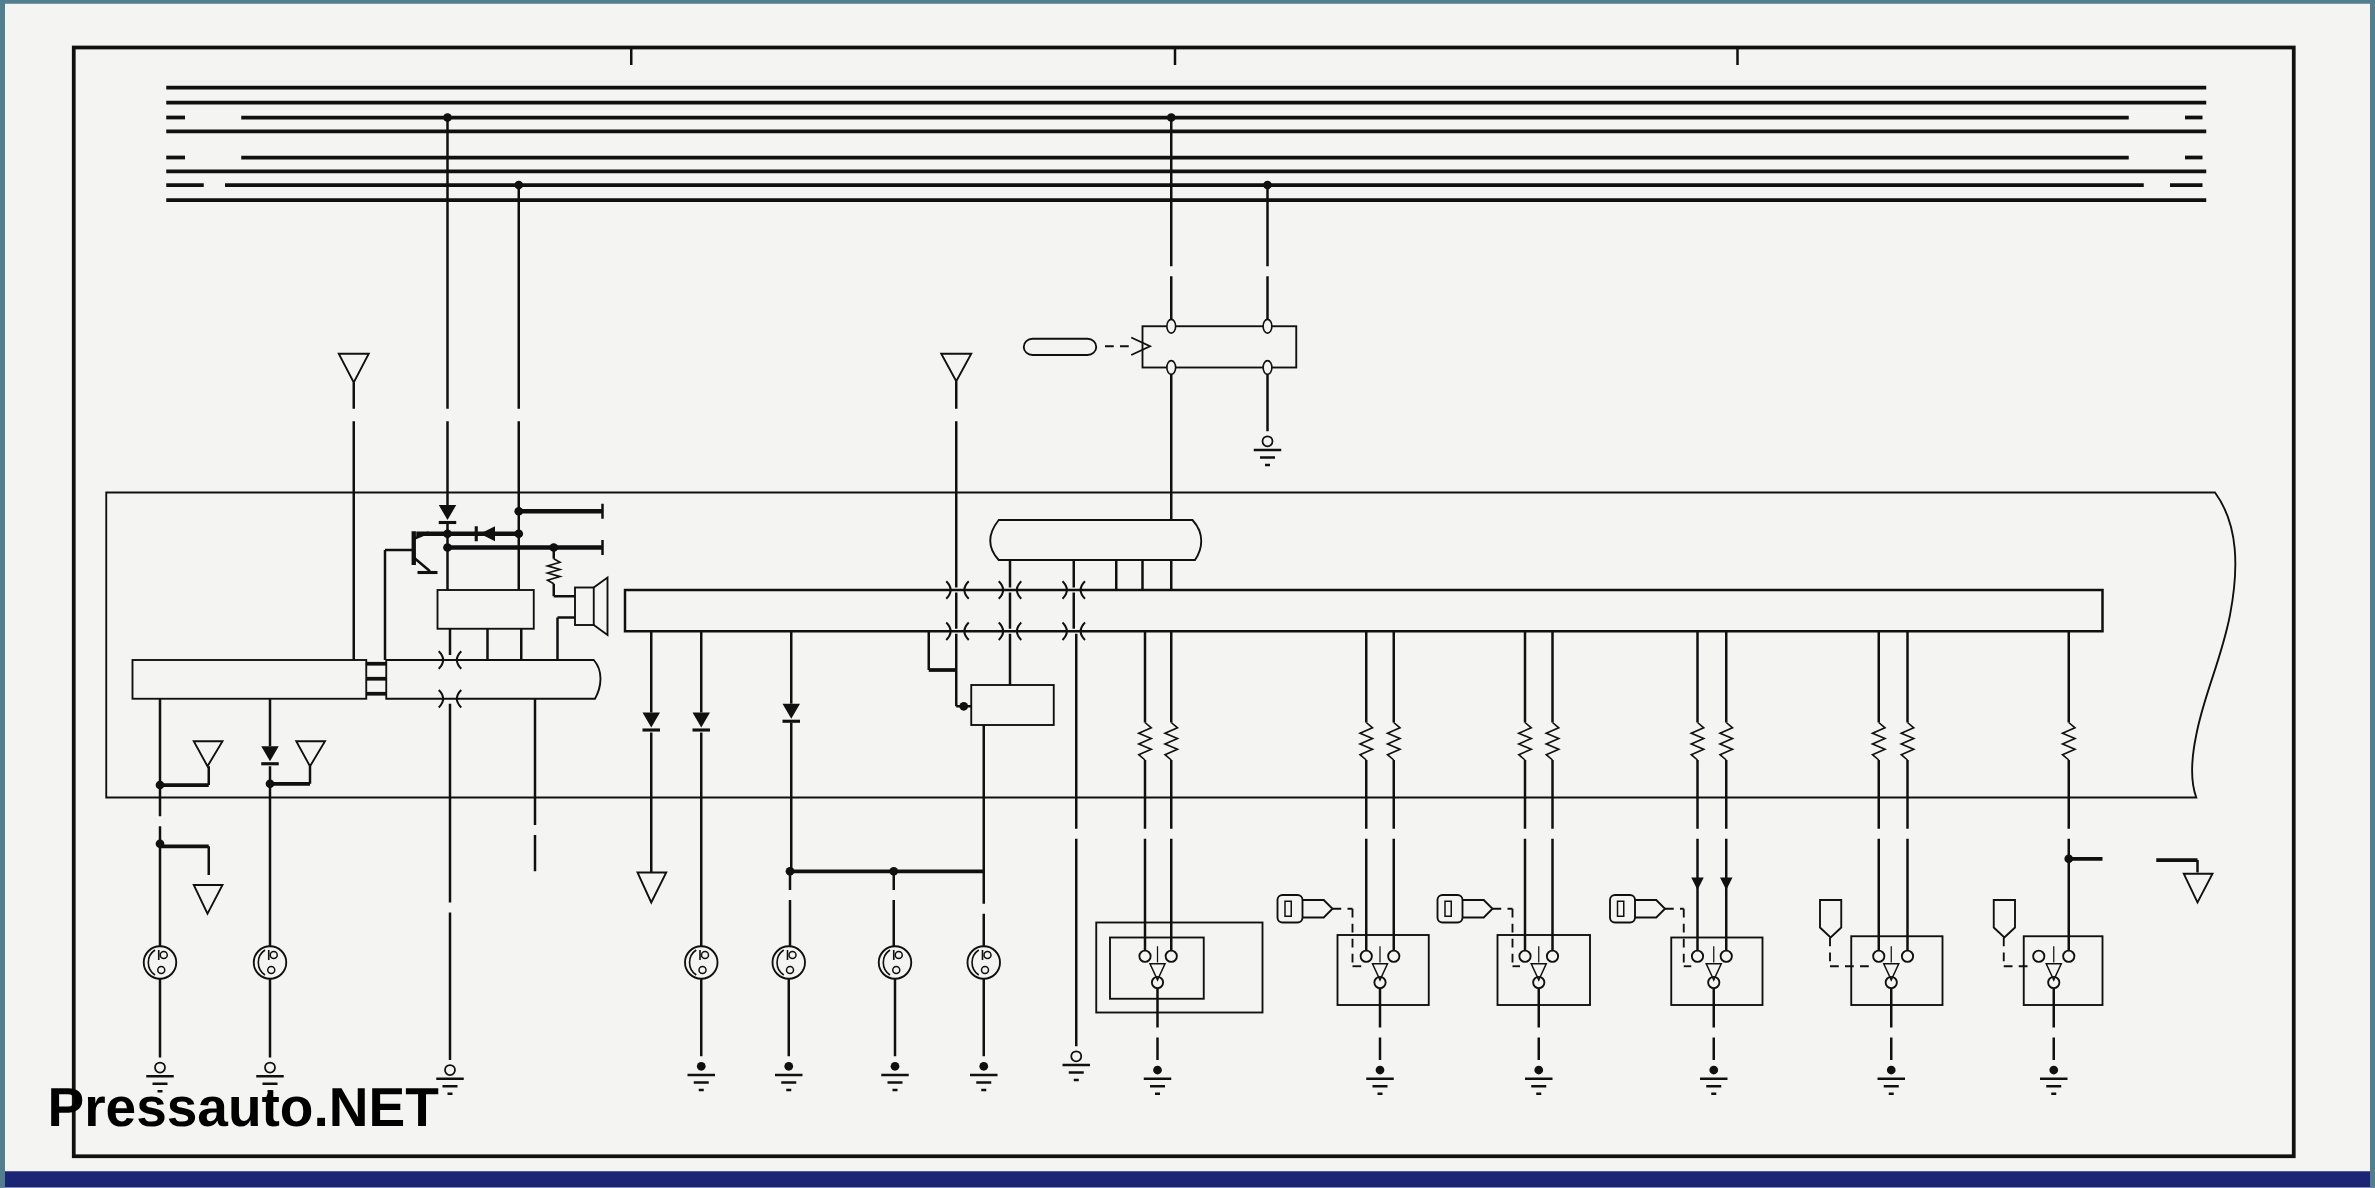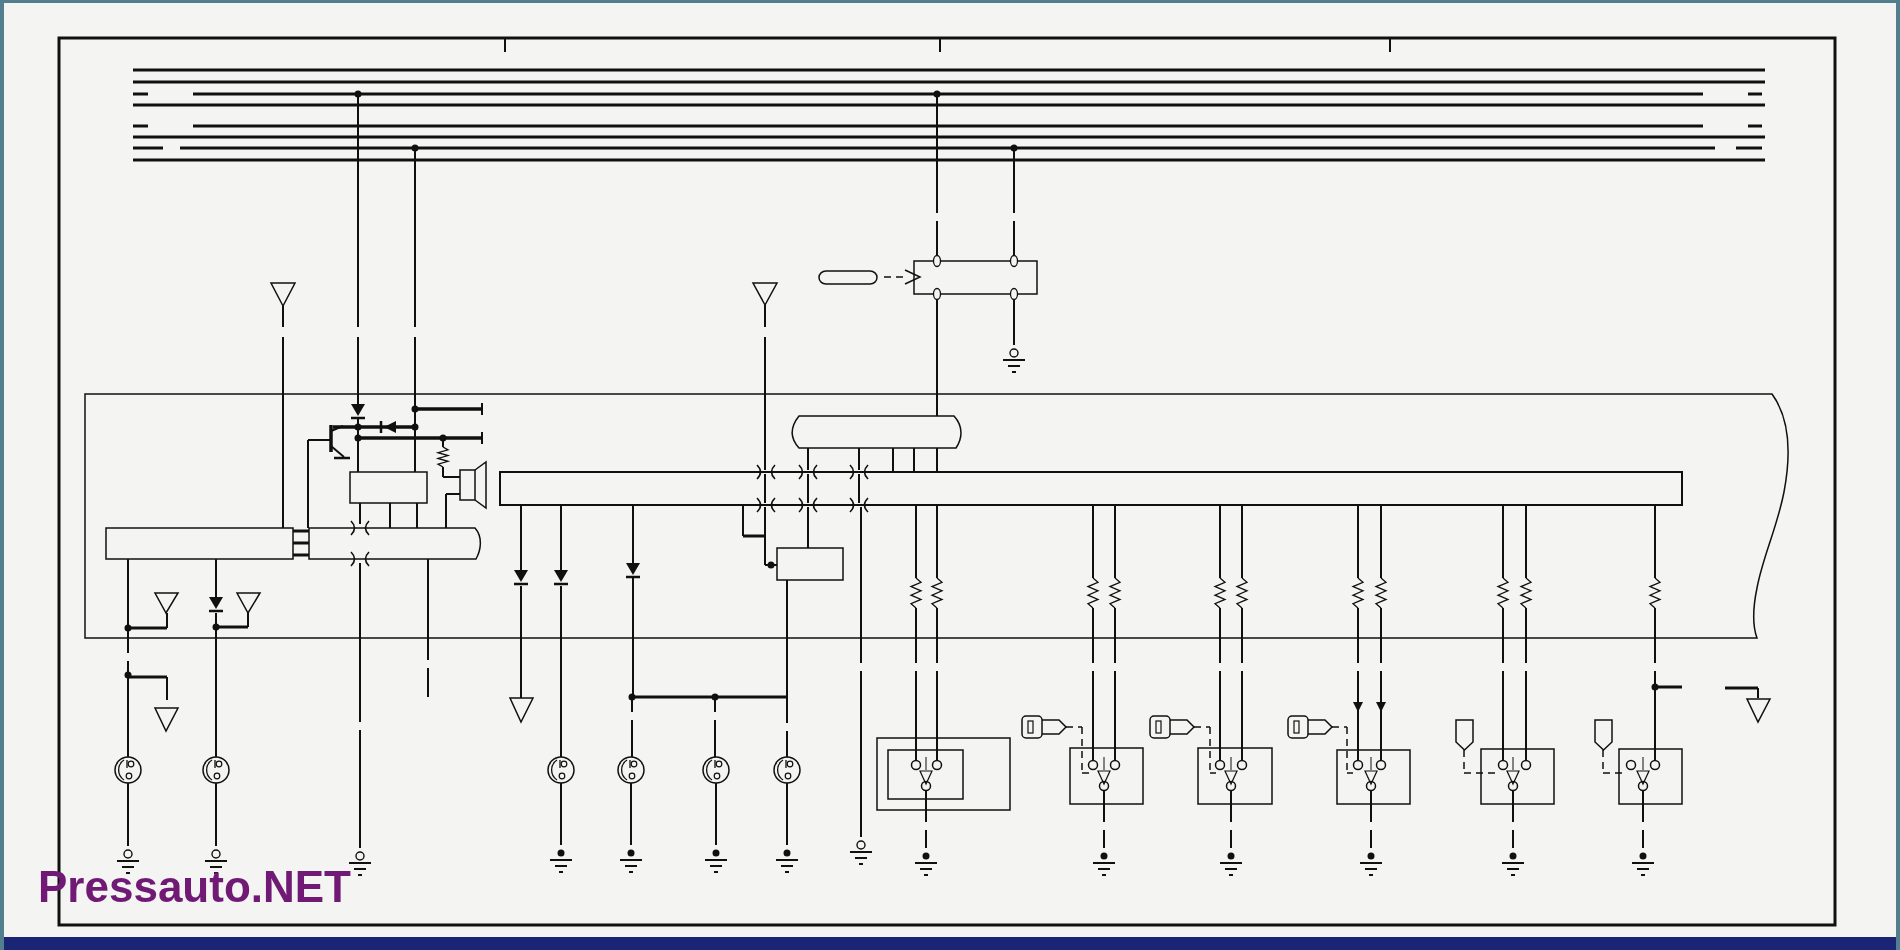--- a/index.html
+++ b/index.html
@@ -401,15 +401,15 @@
     <line x1="1231" y1="757" x2="1231" y2="770" stroke="#101010" stroke-width="1"></line>
     <polygon points="1225,771 1237,771 1231,784" fill="none" stroke="#101010" stroke-width="1.2"></polygon>
     <line x1="1371" y1="757" x2="1371" y2="770" stroke="#101010" stroke-width="1"></line>
     <polygon points="1365,771 1377,771 1371,784" fill="none" stroke="#101010" stroke-width="1.2"></polygon>
     <line x1="1513" y1="757" x2="1513" y2="770" stroke="#101010" stroke-width="1"></line>
     <polygon points="1507,771 1519,771 1513,784" fill="none" stroke="#101010" stroke-width="1.2"></polygon>
     <line x1="1643" y1="757" x2="1643" y2="770" stroke="#101010" stroke-width="1"></line>
     <polygon points="1637,771 1649,771 1643,784" fill="none" stroke="#101010" stroke-width="1.2"></polygon>
   </svg>
 
-<div id="watermark" style="color: #701a75;">Pressauto.NET</div>
+<div id="watermark" style="color: #000000;">Pressauto.NET</div>
 
 <div id="bottom-bar" style="background: rgb(27, 37, 117);"></div>
 
 </body></html>

